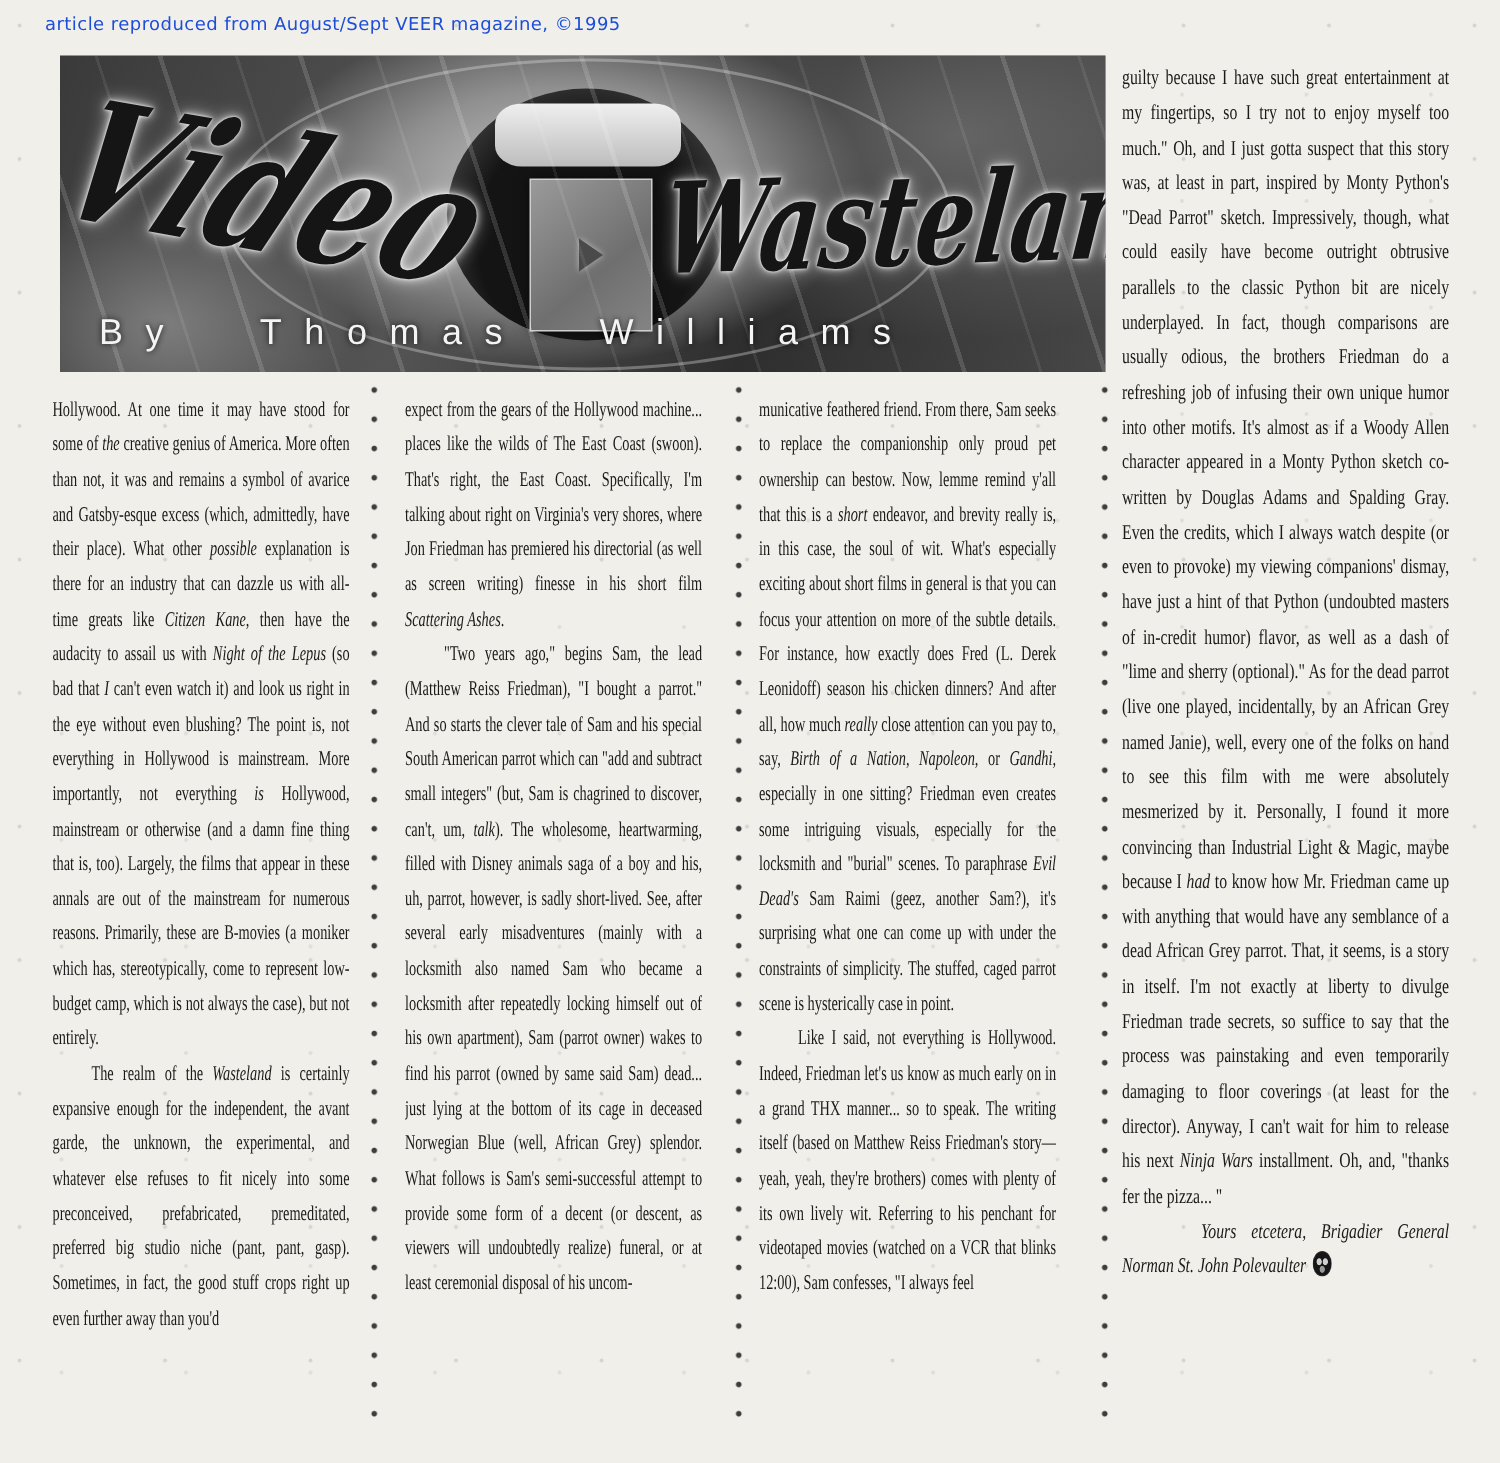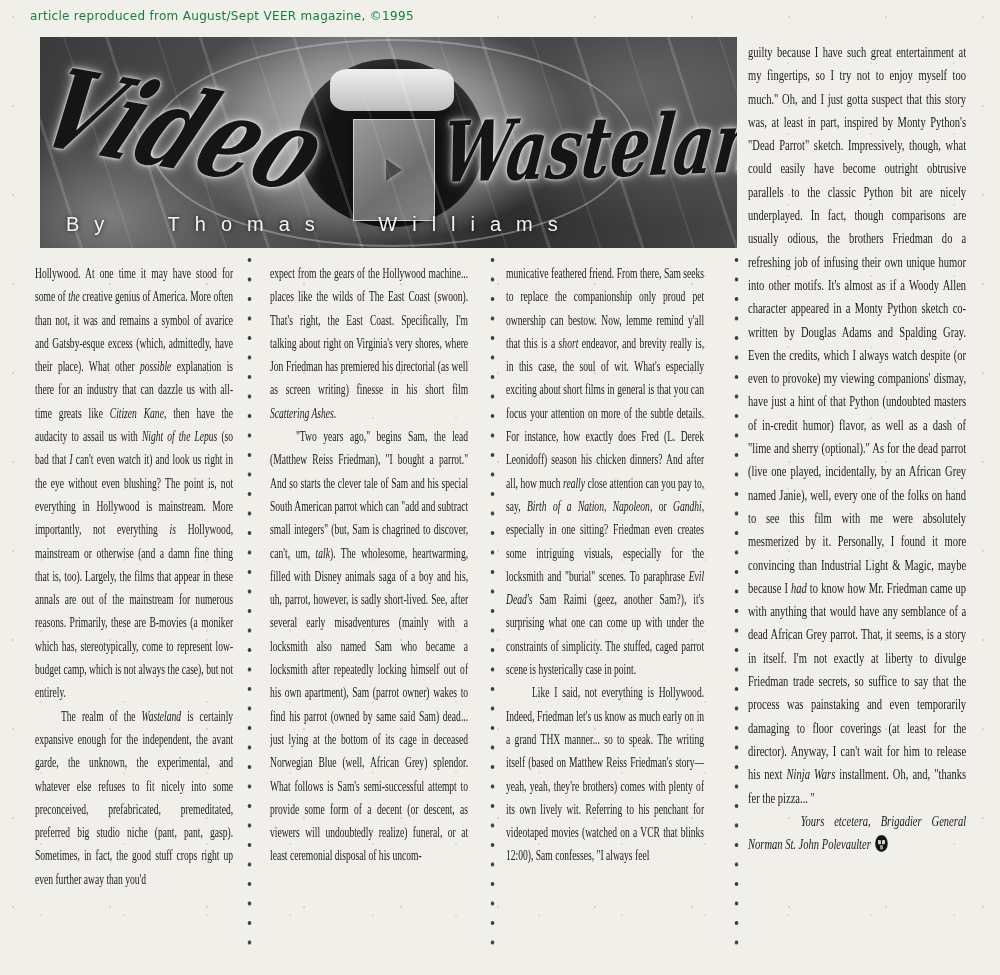--- a/index.html
+++ b/index.html
@@ -10,21 +10,21 @@
       radial-gradient(circle at 13px 17px, rgba(90,90,90,.18) 1px, transparent 1.6px),
       radial-gradient(circle at 41px 63px, rgba(90,90,90,.12) 1px, transparent 1.6px),
       radial-gradient(circle at 77px 29px, rgba(90,90,90,.10) 1px, transparent 1.6px);
     background-size:97px 89px, 83px 71px, 61px 53px;
     font-family:"Liberation Serif", serif;
     color:#1a1a1a;
   }
   .caption{
     position:absolute;left:30px;top:9px;
     font-family:"DejaVu Sans", sans-serif;
-    font-size:12px;letter-spacing:.3px;color:#15803d;
+    font-size:12px;letter-spacing:.3px;color:#1d4ed8;
   }
   
   .hero{
     position:absolute;left:40px;top:37px;width:697px;height:211px;overflow:hidden;
     background:
       radial-gradient(ellipse 180px 130px at 10% 85%, rgba(170,170,170,.55), transparent 70%),
       radial-gradient(ellipse 260px 150px at 48% 42%, #c9c9c9 0%, #8f8f8f 45%, transparent 78%),
       radial-gradient(ellipse 320px 190px at 86% 25%, rgba(130,130,130,.6), transparent 72%),
       linear-gradient(110deg,#3a3a3a,#545454 38%,#2e2e2e 68%,#474747);
   }
@@ -59,21 +59,21 @@
   }
   .title-word{
     position:absolute;font-family:"DejaVu Serif", serif;font-weight:bold;font-style:italic;
     color:#151515;white-space:nowrap;
     text-shadow:0 0 2px rgba(255,255,255,.95),0 0 6px rgba(255,255,255,.8),0 0 14px rgba(255,255,255,.55);
   }
   .title-video{left:38px;top:8px;font-size:112px;transform:rotate(10deg) skewX(-16deg) scaleX(.78);transform-origin:0 0;}
   .title-wasteland{left:408px;top:66px;font-size:84px;transform:rotate(-2deg) skewX(-8deg) scaleX(.74);transform-origin:0 0;}
   .byline{
     position:absolute;left:26px;bottom:12px;
-    font-family:"Liberation Sans", sans-serif;font-size:20px;color:#f4f4f4;
+    font-family:"Liberation Sans", sans-serif;font-size:24px;color:#f4f4f4;
     letter-spacing:15px;word-spacing:28px;white-space:nowrap;
     text-shadow:0 0 4px rgba(0,0,0,.8);
   }
   
   .col{
     position:absolute;text-align:justify;font-size:14px;line-height:23.3px;
     transform-origin:0 0;overflow:hidden;
   }
   .col p{margin:0;}
   .col p.indent{text-indent:38px;}

